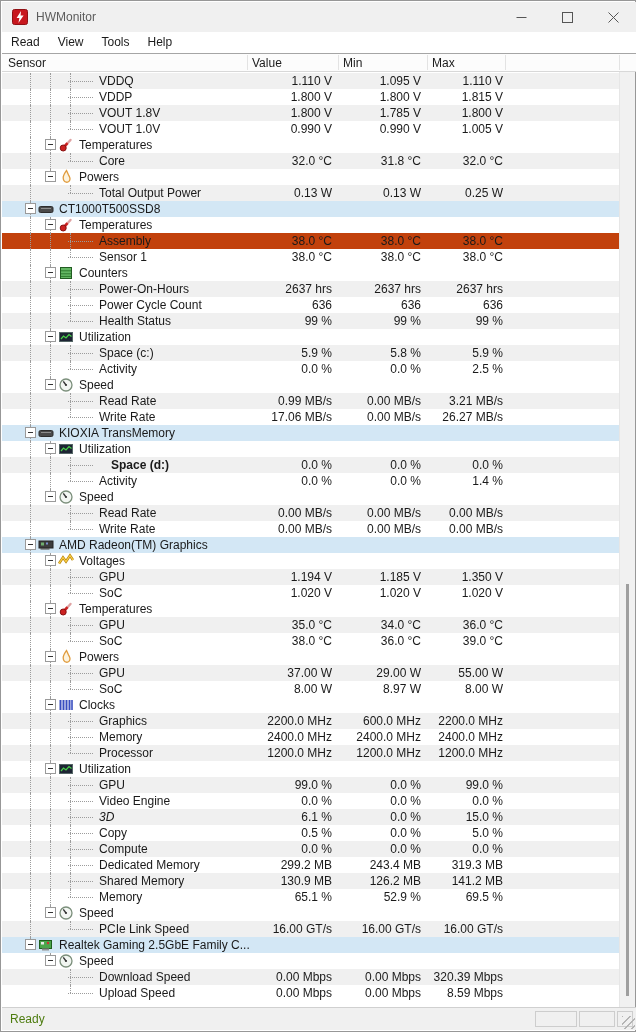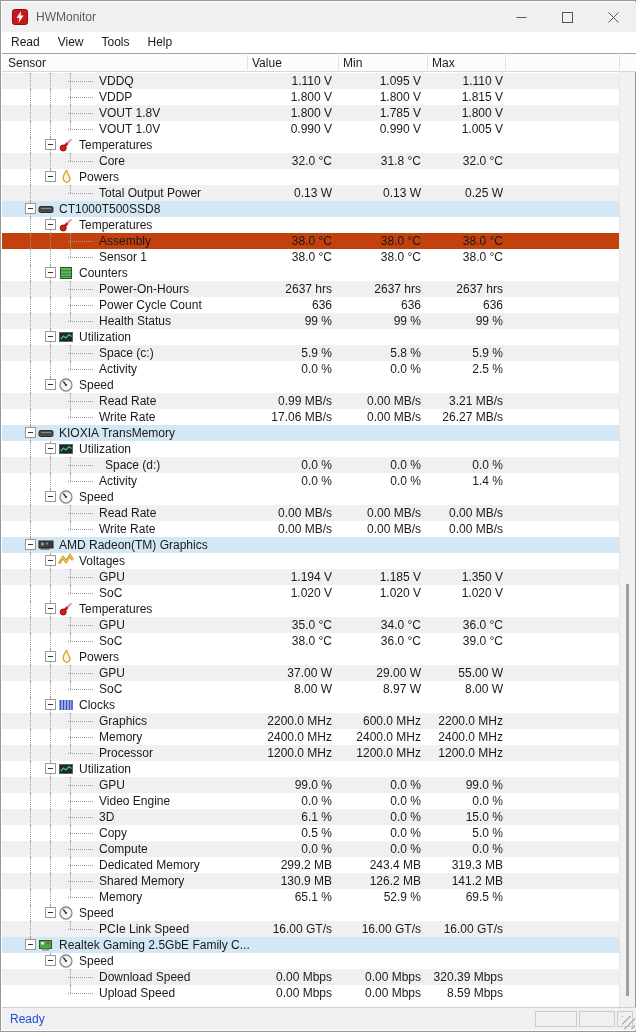--- a/index.html
+++ b/index.html
@@ -29,21 +29,21 @@
   .x28{left:28px;} .x48{left:48px;} .x68{left:68px;}
   .stub{position:absolute;left:66px;width:25px;top:8px;height:0;border-top:1px dotted #9c9c9c;}
   .tbox{position:absolute;top:2px;width:9px;height:9px;background:#fff;border:1px solid #9a9a9a;}
   .tbox .mln{position:absolute;left:2px;top:4px;width:5px;height:1px;background:#333;}
   .icon{position:absolute;top:0;width:16px;height:16px;}
   
   .scroll{position:absolute;left:618px;top:71px;width:16px;height:937px;background:#f1f1f1;border-left:1px solid #e6e6e6;box-sizing:border-box;}
   .thumb{position:absolute;left:6px;width:3px;top:512px;height:412px;background:#9f9f9f;}
   
   .statusbar{position:absolute;left:1px;bottom:1px;width:634px;height:22px;background:#f0f0f0;border-top:1px solid #d0d0d0;box-sizing:content-box;}
-  .status-text{position:absolute;left:8px;top:4px;font-size:12px;color:#1d4ed8;}
+  .status-text{position:absolute;left:8px;top:4px;font-size:12px;color:#4d7c0f;}
   .scell{position:absolute;top:3px;height:14px;border:1px solid #cdcdcd;background:#f0f0f0;}
   .grip{position:absolute;right:1px;bottom:1px;width:13px;height:13px;
         background:repeating-linear-gradient(-45deg,transparent 0 2px,#b4b4b4 2px 3px,transparent 3px 5px);}
 </style>
 </head>
 <body>
 
 <div class="win">
 
   <div class="titlebar">
@@ -382,21 +382,21 @@
         <span class="lbl" style="left: 77px;">Utilization</span>
         <span class="val v1"></span>
         <span class="val v2"></span>
         <span class="val v3"></span>
       </div>
       <div class="row" style="background: rgb(240, 240, 240);">
         <div class="vl x28 full"></div>
         <div class="vl x48 full"></div>
         <div class="vl x68 full"></div>
         <div class="stub"></div>
-        <span class="lbl" style="left: 103px;">Space (d:)</span>
+        <span class="lbl" style="left: 109px; font-weight: bold;">Space (d:)</span>
         <span class="val v1">0.0 %</span>
         <span class="val v2">0.0 %</span>
         <span class="val v3">0.0 %</span>
       </div>
       <div class="row">
         <div class="vl x28 full"></div>
         <div class="vl x48 full"></div>
         <div class="vl x68 tophalf"></div>
         <div class="stub"></div>
         <span class="lbl" style="left: 97px;">Activity</span>
@@ -648,21 +648,21 @@
         <span class="lbl" style="left: 97px;">Video Engine</span>
         <span class="val v1">0.0 %</span>
         <span class="val v2">0.0 %</span>
         <span class="val v3">0.0 %</span>
       </div>
       <div class="row" style="background: rgb(240, 240, 240);">
         <div class="vl x28 full"></div>
         <div class="vl x48 full"></div>
         <div class="vl x68 full"></div>
         <div class="stub"></div>
-        <span class="lbl" style="left: 97px;">3D</span>
+        <span class="lbl" style="left: 97px; font-style: italic;">3D</span>
         <span class="val v1">6.1 %</span>
         <span class="val v2">0.0 %</span>
         <span class="val v3">15.0 %</span>
       </div>
       <div class="row">
         <div class="vl x28 full"></div>
         <div class="vl x48 full"></div>
         <div class="vl x68 full"></div>
         <div class="stub"></div>
         <span class="lbl" style="left: 97px;">Copy</span>

